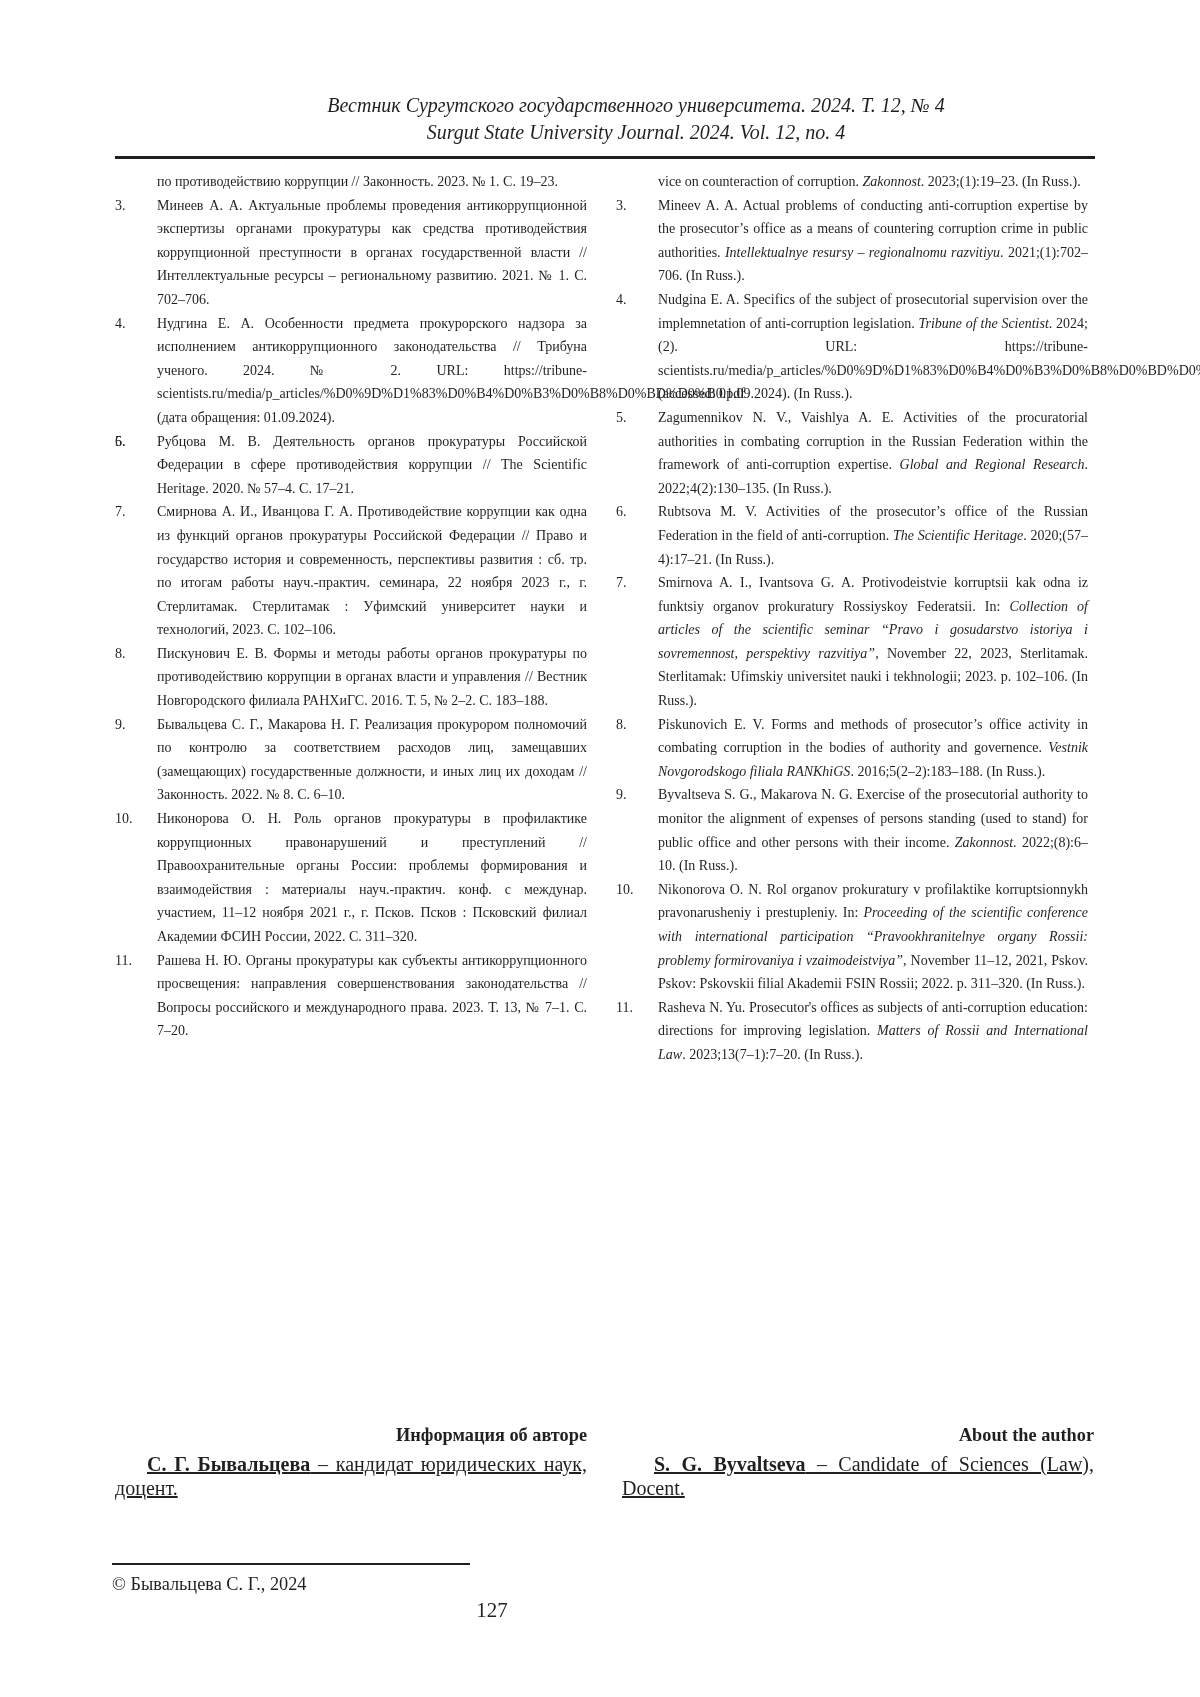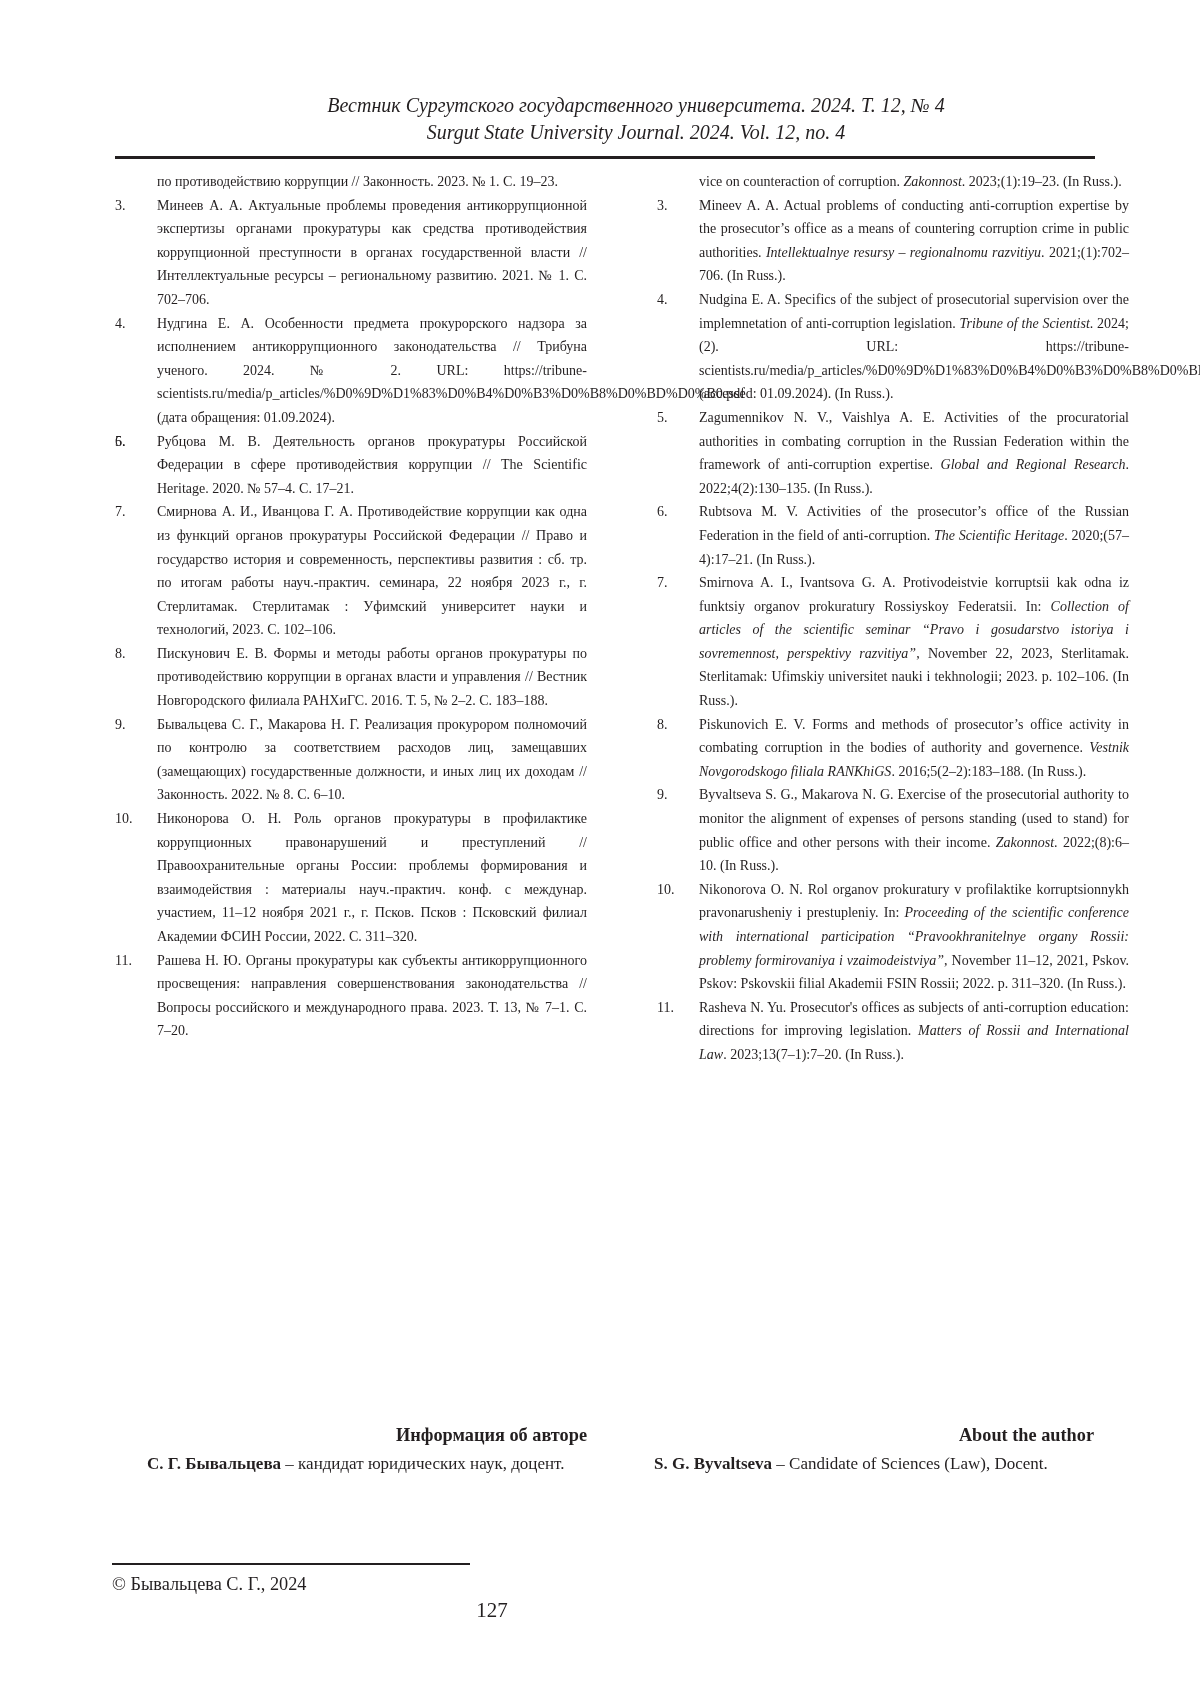--- a/index.html
+++ b/index.html
@@ -12,33 +12,33 @@
     font-style: italic; font-size: 20px; line-height: 27px; color: #231f20; margin-left: 36px;
   }
   .header-rule {
     position: absolute; top: 156px; left: 115px; width: 980px; height: 3px; background: #231f20;
   }
   .col {
     position: absolute; top: 170px; width: 472px;
     font-size: 14px; line-height: 23.6px; text-align: justify;
   }
   .col-left { left: 115px; }
-  .col-right { left: 657px; }
+  .col-right { left: 616px; }
   .ref { position: relative; padding-left: 42px; }
   .ref .num { position: absolute; left: 0; top: 0; }
   .ref-cont { padding-left: 42px; }
   .ref-text { text-align: justify; hyphens: manual; }
   .it { font-style: italic; }
   .section-title {
     position: absolute; top: 1423px; width: 472px; text-align: right;
     font-weight: bold; font-size: 18.3px; line-height: 24px;
   }
   .author {
     position: absolute; top: 1452px; width: 472px;
-    font-size: 17px; line-height: 24px; text-align: justify; text-indent: 32px;
+    font-size: 20px; line-height: 24px; text-align: justify; text-indent: 32px; text-decoration: underline;
   }
   .author b { font-weight: bold; }
   .foot-rule {
     position: absolute; top: 1563px; left: 112px; width: 358px; height: 2px; background: #231f20;
   }
   .copyright {
     position: absolute; top: 1572px; left: 112px; font-size: 18.3px; line-height: 24px;
   }
   .page-num {
     position: absolute; top: 1597px; left: 0; width: 984px; text-align: center;

